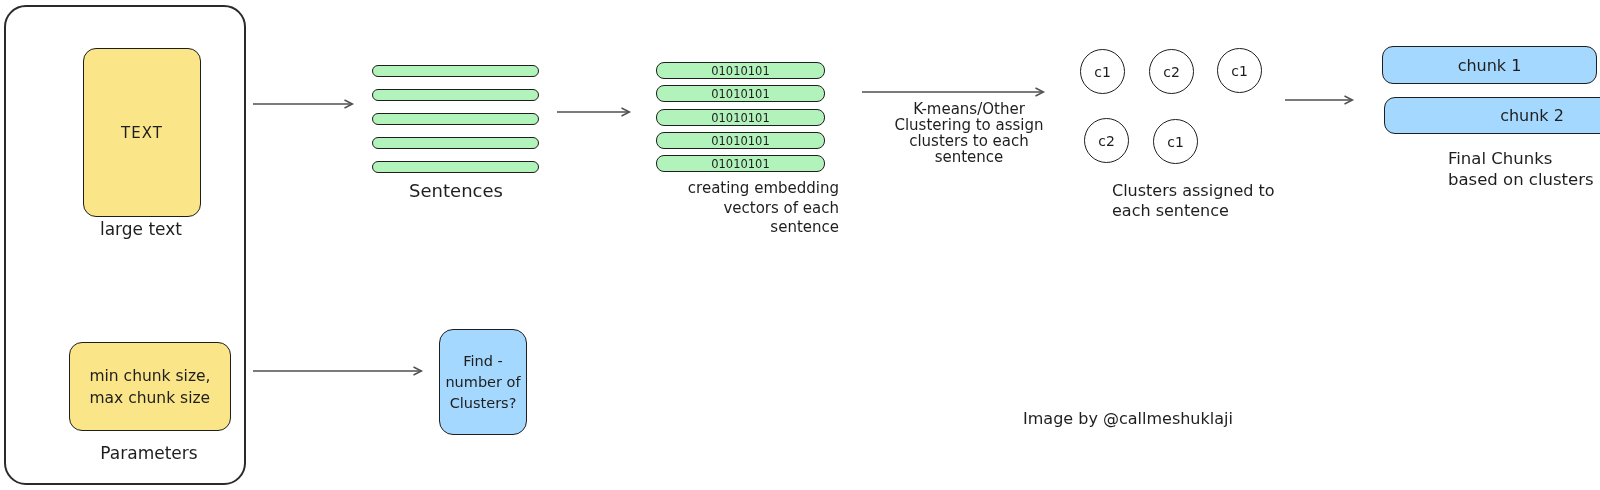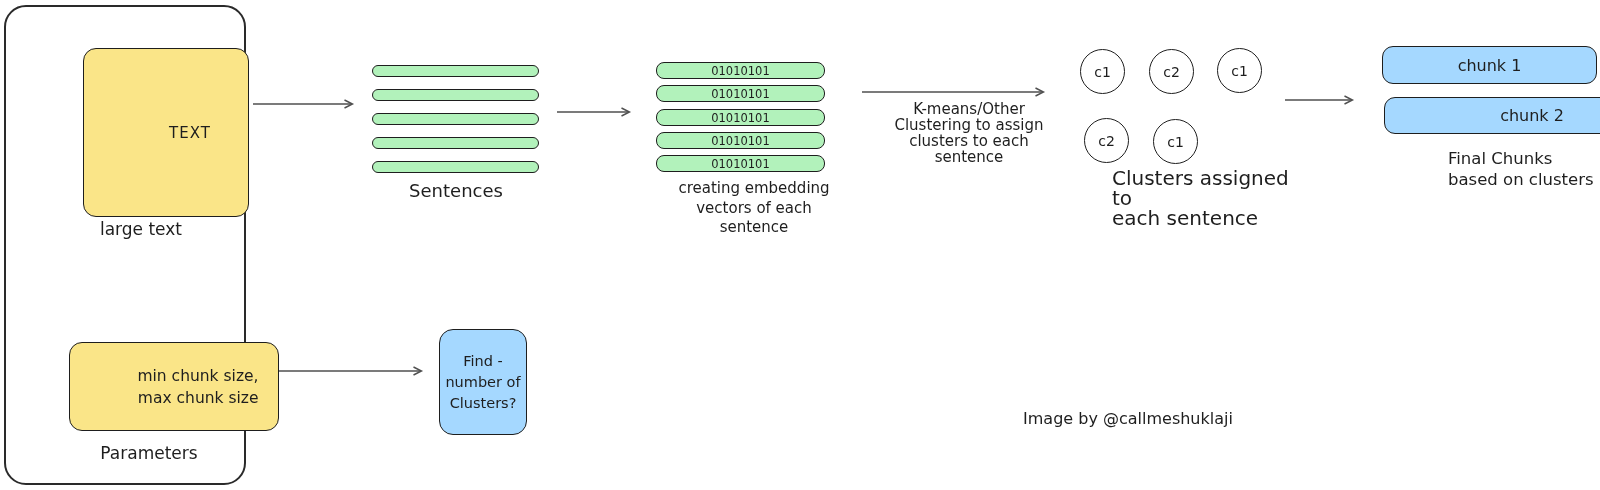--- a/index.html
+++ b/index.html
@@ -21,22 +21,21 @@
     border: 2px solid #2a2a2a; border-radius: 22px;
     background: #ffffff;
   }
 
   
   .yellow-box {
     background: #fae588;
     border: 1.6px solid #1e1e1e;
     border-radius: 13px;
     display: flex; align-items: center; justify-content: center;
-    text-align: right;
-    padding-left: 48px;
+    text-align: left;
   }
   .text-box { left: 77px; top: 41px; width: 116px; height: 167px; font-size: 15px; letter-spacing: 1px; }
   .params-box { left: 63px; top: 335px; width: 160px; height: 87px; font-size: 15.5px; line-height: 22px; }
 
   .caption { text-align: center; font-size: 17px; }
   .large-text-caption { left: 75px; top: 212px; width: 120px; }
   .parameters-caption { left: 63px; top: 436px; width: 160px; }
 
   
   .sentence-bar {
@@ -49,34 +48,34 @@
 
   
   .vector-bar {
     left: 656px; width: 167px; height: 15px;
     background: #b2f2bb;
     border: 1.4px solid #1e1e1e;
     border-radius: 8px;
     display: flex; align-items: center; justify-content: center;
     font-size: 11.5px;
   }
-  .embeddings-caption { left: 669px; top: 179px; width: 170px; font-size: 15px; line-height: 19.5px; text-align: center; }
+  .embeddings-caption { left: 669px; top: 179px; width: 170px; font-size: 15px; line-height: 19.5px; text-align: right; }
 
   .kmeans-label { left: 884px; top: 101px; width: 170px; font-size: 15px; line-height: 16px; text-align: center; }
 
   
   .cluster-circle {
     width: 43px; height: 43px;
     border: 1.6px solid #1e1e1e;
     border-radius: 50%;
     background: #ffffff;
     display: flex; align-items: center; justify-content: center;
     font-size: 14px;
   }
-  .clusters-caption { left: 1112px; top: 168px; width: 190px; font-size: 20px; line-height: 20px; text-align: left; }
+  .clusters-caption { left: 1112px; top: 181px; width: 190px; font-size: 16px; line-height: 20px; text-align: left; }
 
   
   .blue-box {
     background: #a5d8ff;
     border: 1.6px solid #1e1e1e;
     display: flex; align-items: center; justify-content: center;
     text-align: center;
   }
   .chunk-1 { left: 1382px; top: 46px; width: 213px; height: 36px; border-radius: 11px; font-size: 16px; }
   .chunk-2 { left: 1384px; top: 97px; width: 210px; height: 35px; border-radius: 11px; font-size: 16px; padding-left: 42px; }

